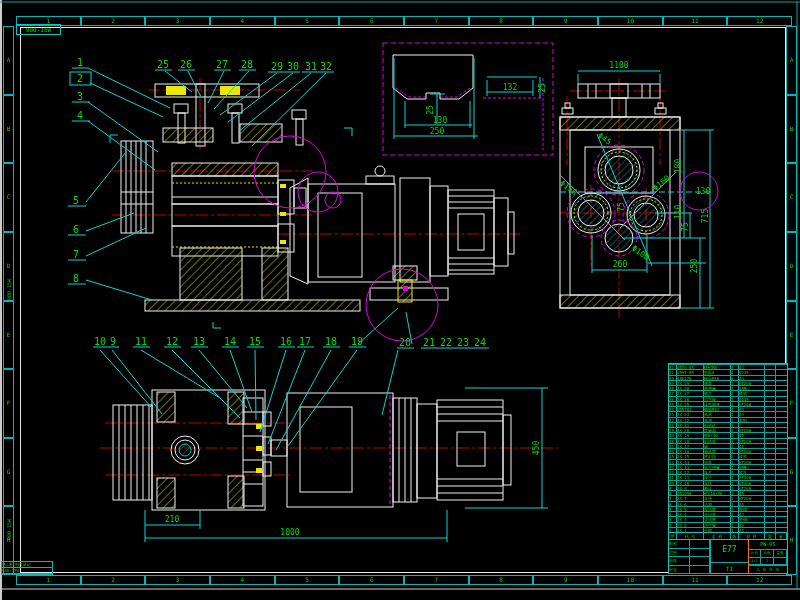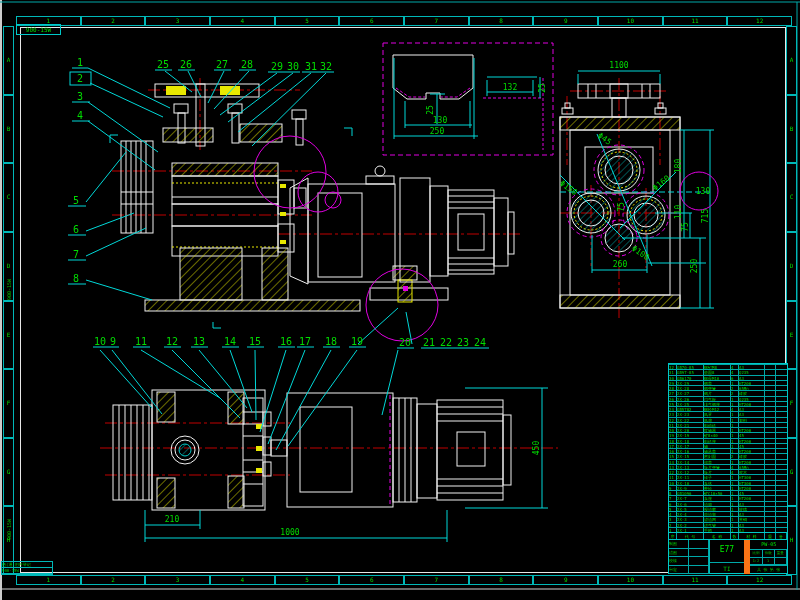--- a/index.html
+++ b/index.html
@@ -37,21 +37,21 @@
   .bom-header{position:absolute;left:0;top:168px;width:118px;height:7px;display:flex;
       border-top:1px solid #00c8c8;}
   .bh{color:#00dd00;font-size:4px;line-height:7px;text-align:center;overflow:hidden;
       border-right:1px solid #00a8a8;box-sizing:border-box;}
   .tblock{position:absolute;left:0;top:175px;width:118px;height:34px;display:flex;
       border-top:1px solid #00c8c8;}
   .sign{width:42px;display:flex;flex-direction:column;border-right:1px solid #00b8b8;}
   .sign div{flex:1;color:#00cc00;font-size:4px;line-height:8px;overflow:hidden;
       border-bottom:1px solid #00a8a8;display:flex;}
   .sign span{flex:1;border-right:1px solid #00a8a8;overflow:hidden;}
-  .ttl{width:37px;display:flex;flex-direction:column;border-right:6px solid #f97316;}
+  .ttl{width:37px;display:flex;flex-direction:column;border-right:1px solid #f97316;}
   .ttl-main{flex:2;color:#00ee00;font-size:8px;line-height:20px;text-align:center;overflow:hidden;}
   .ttl-sub{flex:1;color:#00cc00;font-size:6px;line-height:11px;text-align:center;
       border-top:1px solid #00a8a8;overflow:hidden;}
   .dno{width:39px;display:flex;flex-direction:column;}
   .dno-top{height:9px;color:#00ee00;font-size:5px;line-height:9px;text-align:center;overflow:hidden;}
   .dno-grid{flex:1;display:flex;flex-wrap:wrap;border-top:1px solid #00a8a8;}
   .dno-grid span{width:33.3%;height:50%;box-sizing:border-box;border-right:1px solid #00a8a8;
       border-bottom:1px solid #00a8a8;color:#00cc00;font-size:3.5px;line-height:6px;
       text-align:center;overflow:hidden;}
   .dno-bot{height:8px;color:#00cc00;font-size:4px;line-height:8px;text-align:center;

